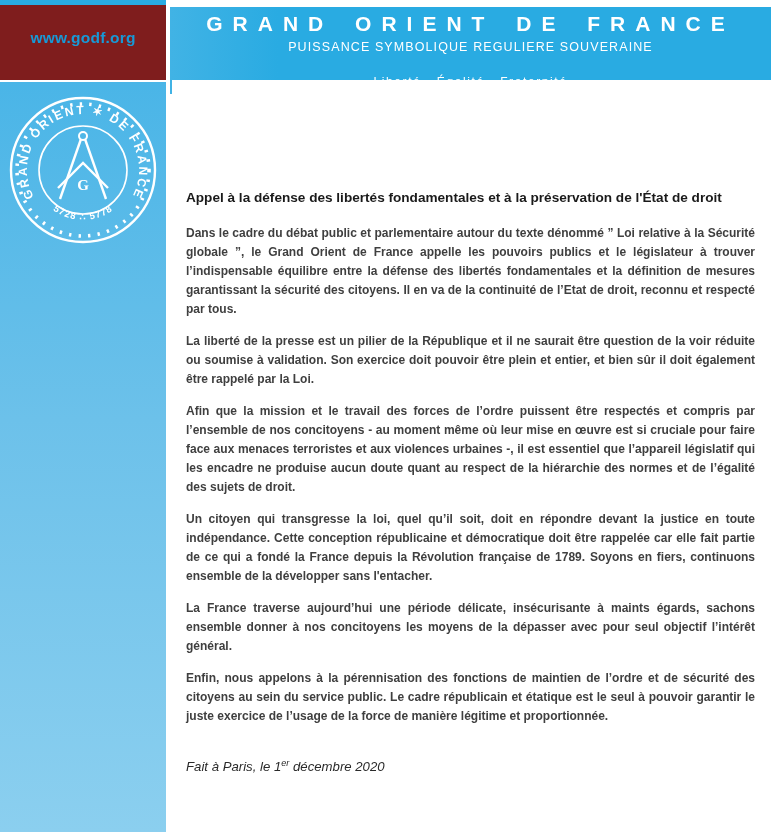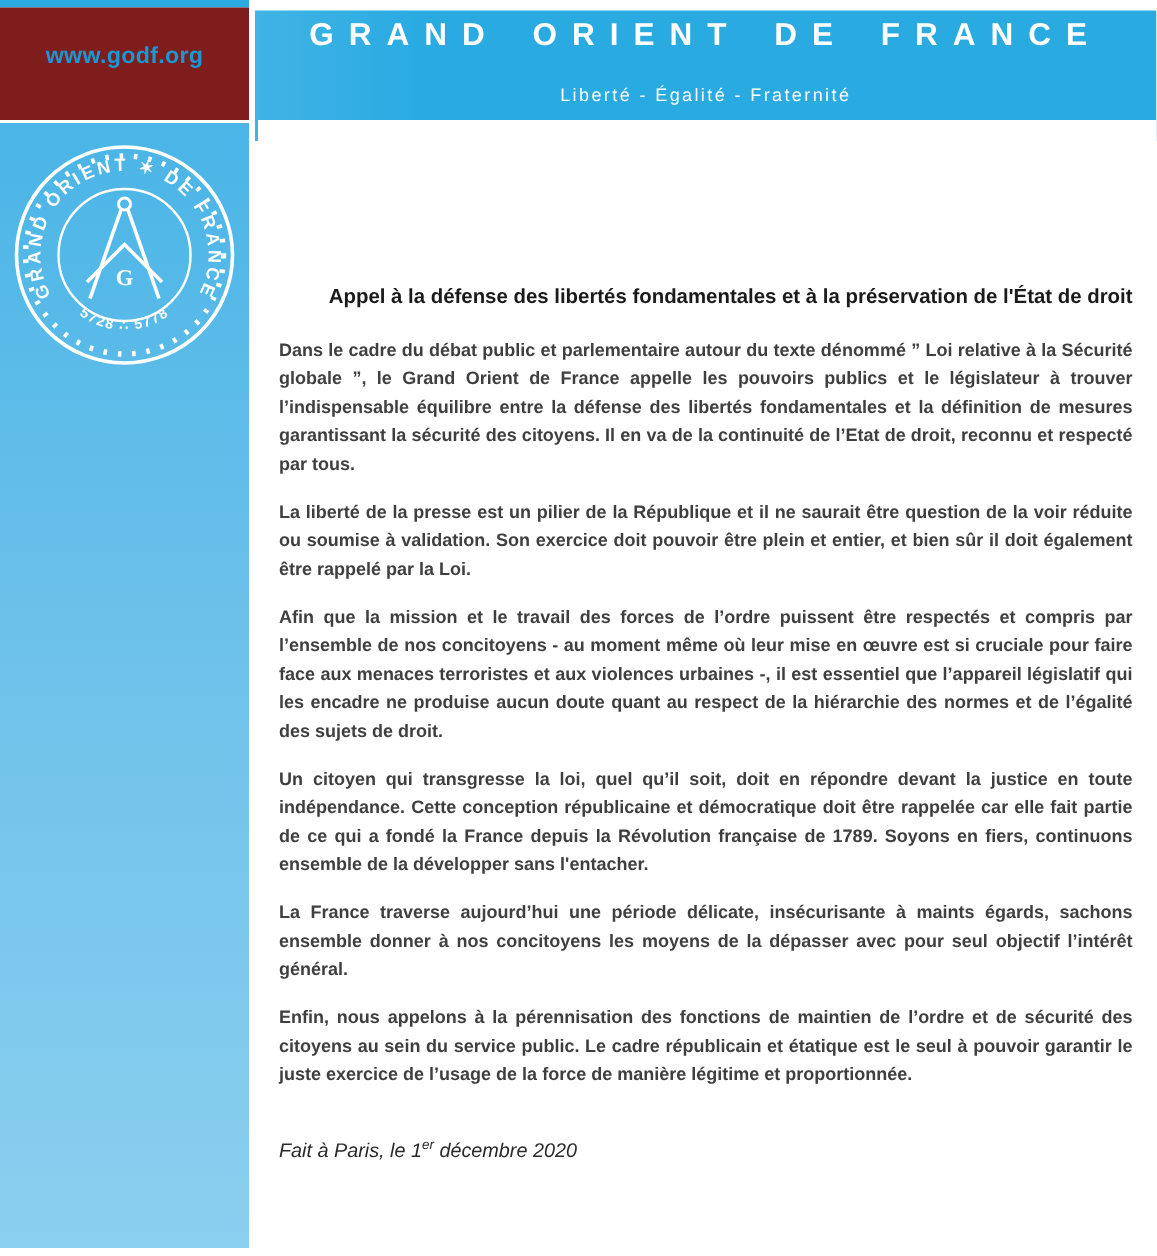--- a/index.html
+++ b/index.html
@@ -35,21 +35,21 @@
   
   .content{
     position:absolute;left:172px;top:80px;right:0;bottom:0;background:#ffffff;
     box-sizing:border-box;padding:57px 16px 0 14px;color:#3f3f3f;
   }
   .doc-title{
     margin:0;text-align:center;color:#1a1a1a;
     font-size:20px;line-height:23px;font-weight:bold;
   }
   .doc-heading{
-    margin:52px 0 0 0;text-align:right;color:#1a1a1a;
+    margin:52px 0 0 0;text-align:left;color:#1a1a1a;
     font-size:13.6px;line-height:17px;font-weight:bold;
   }
   p.body{
     margin:13px 0 0 0;font-size:12px;line-height:19px;text-align:justify;font-weight:bold;
   }
   p.body.first{margin-top:18px;}
   .date-line{
     margin:32px 0 0 0;font-size:13.2px;font-style:italic;color:#2a2a2a;
   }
   .date-line sup{font-size:9px;}
@@ -58,20 +58,21 @@
 <body>
 
 <div class="top-strip"></div>
 
 <div class="url-box">
   <a href="#">www.godf.org</a>
 </div>
 
 <div class="band">
   <div class="org-name">GRAND ORIENT DE FRANCE</div>
+  <div class="org-sub">PUISSANCE SYMBOLIQUE REGULIERE SOUVERAINE</div>
   <div class="org-motto">Liberté - Égalité - Fraternité</div>
 </div>
 
 <div class="sidebar">
   <svg class="seal" viewBox="0 0 150 150" aria-hidden="true">
 
     <circle cx="75" cy="75" r="72" fill="none" stroke="#ffffff" stroke-width="2.4"></circle>
 
     <circle cx="75" cy="75" r="66" fill="none" stroke="#ffffff" stroke-width="3.6" stroke-dasharray="2.4 7.2"></circle>
 

